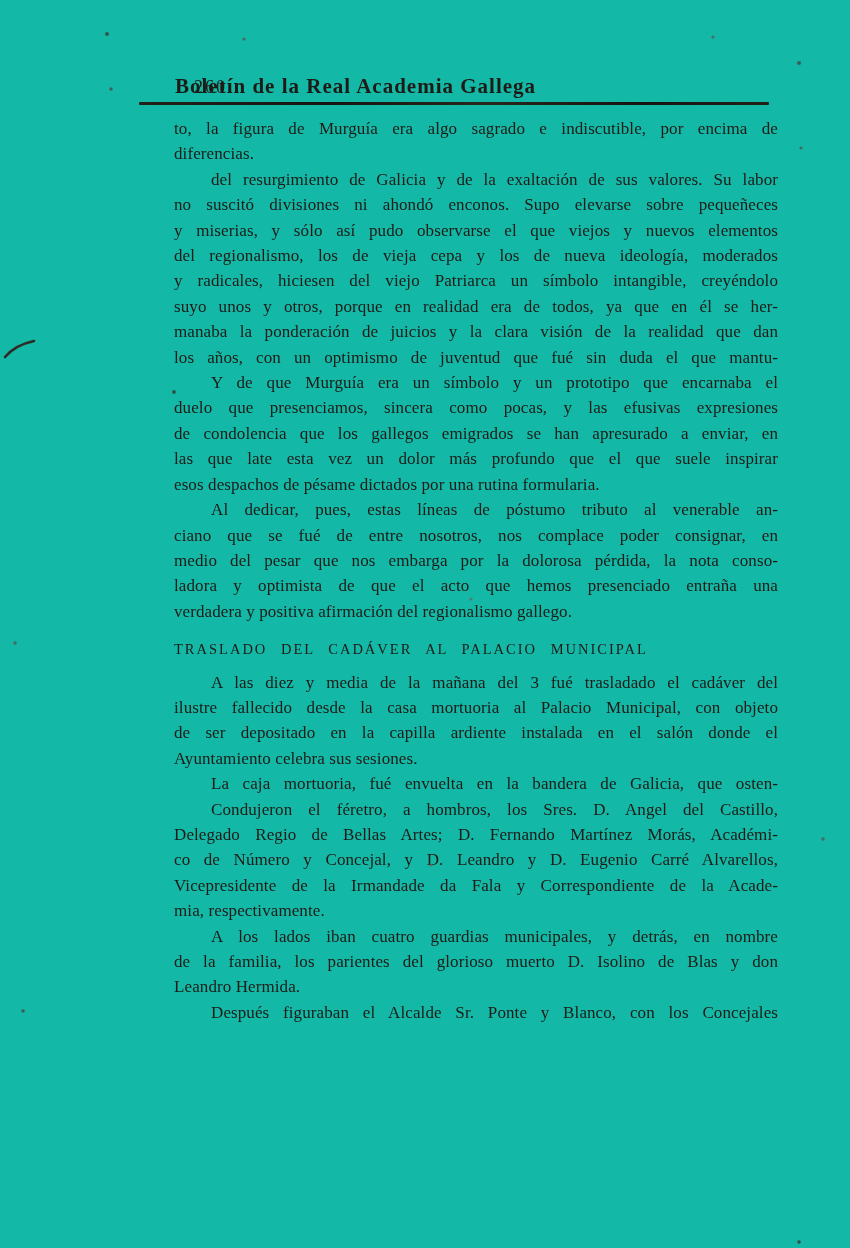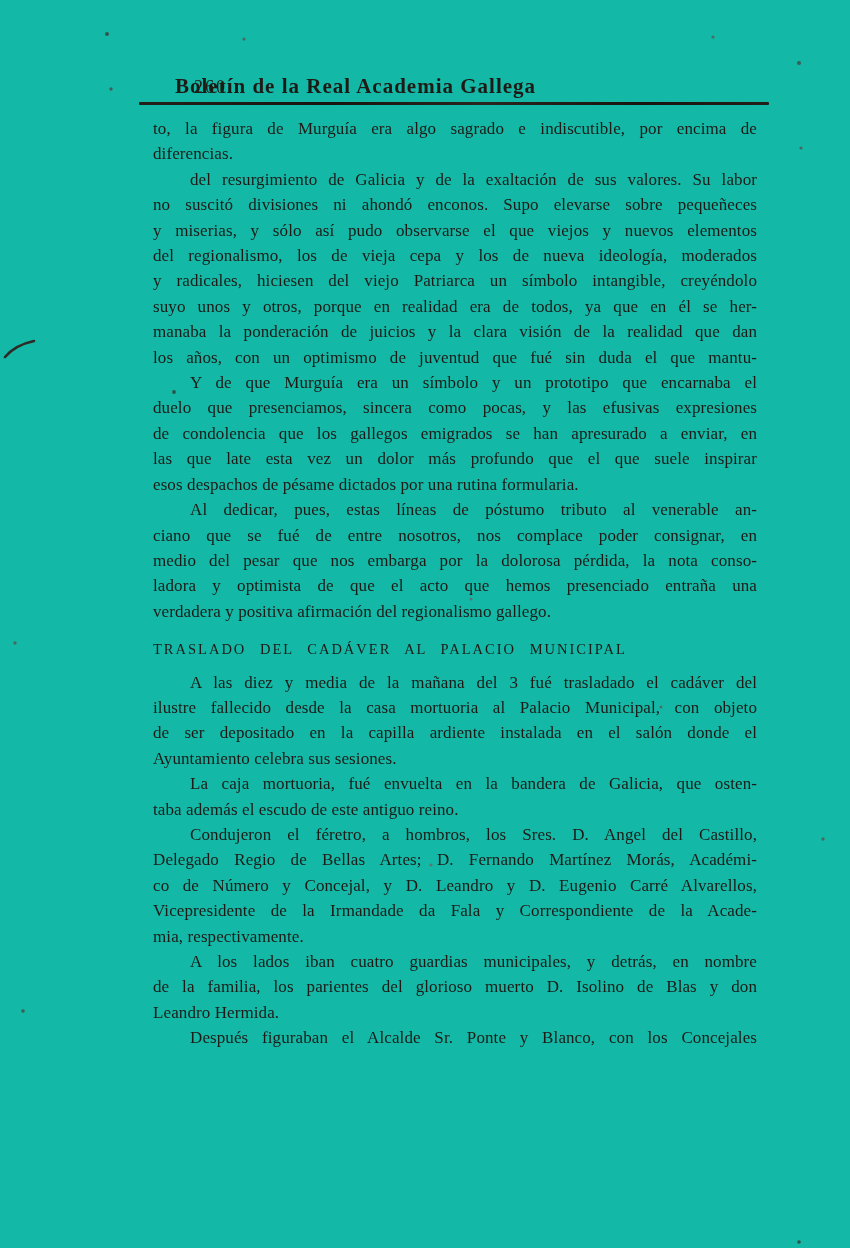--- a/index.html
+++ b/index.html
@@ -47,21 +47,21 @@
     left: 139px;
     width: 630px;
     height: 3px;
     background: linear-gradient(90deg, #241f19 0%, #17130e 30%, #2a251e 55%, #17130e 80%, #241f19 100%);
     border-radius: 1px;
   }
 
   
   .body-text {
     position: absolute;
-    left: 153px;
+    left: 174px;
     top: 116px;
     width: 604px;
     font-size: 17px;
     line-height: 25.4px;
     letter-spacing: 0.1px;
   }
   .para { margin: 0; }
   .line {
     text-align: justify;
     text-align-last: justify;
@@ -155,21 +155,20 @@
     <div class="section-heading">TRASLADO DEL CADÁVER AL PALACIO MUNICIPAL</div>
 
     <div class="para indent">
         <div class="line">A las diez y media de la mañana del 3 fué trasladado el cadáver del</div>
         <div class="line">ilustre fallecido desde la casa mortuoria al Palacio Municipal, con objeto</div>
         <div class="line">de ser depositado en la capilla ardiente instalada en el salón donde el</div>
         <div class="line last">Ayuntamiento celebra sus sesiones.</div>
       </div>
     <div class="para indent">
         <div class="line">La caja mortuoria, fué envuelta en la bandera de Galicia, que osten-</div>
-        <div class="line last">taba además el escudo de este antiguo reino.</div>
       </div>
     <div class="para indent">
         <div class="line">Condujeron el féretro, a hombros, los Sres. D. Angel del Castillo,</div>
         <div class="line">Delegado Regio de Bellas Artes; D. Fernando Martínez Morás, Académi-</div>
         <div class="line">co de Número y Concejal, y D. Leandro y D. Eugenio Carré Alvarellos,</div>
         <div class="line">Vicepresidente de la Irmandade da Fala y Correspondiente de la Acade-</div>
         <div class="line last">mia, respectivamente.</div>
       </div>
     <div class="para indent">
         <div class="line">A los lados iban cuatro guardias municipales, y detrás, en nombre</div>

